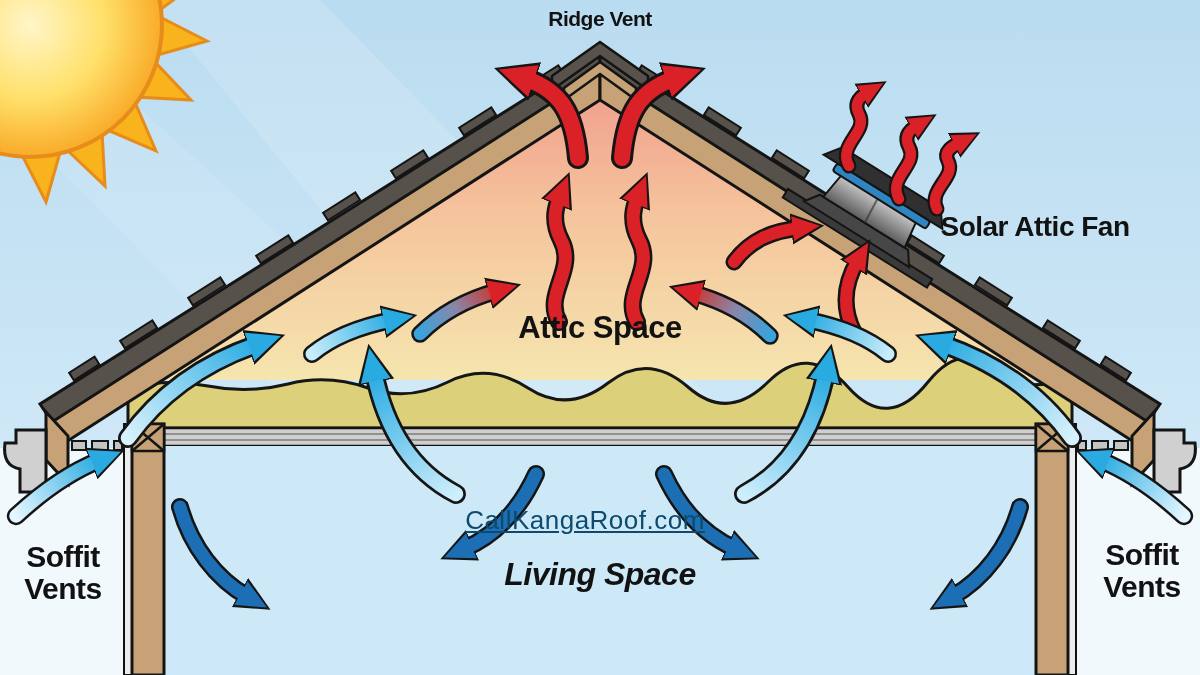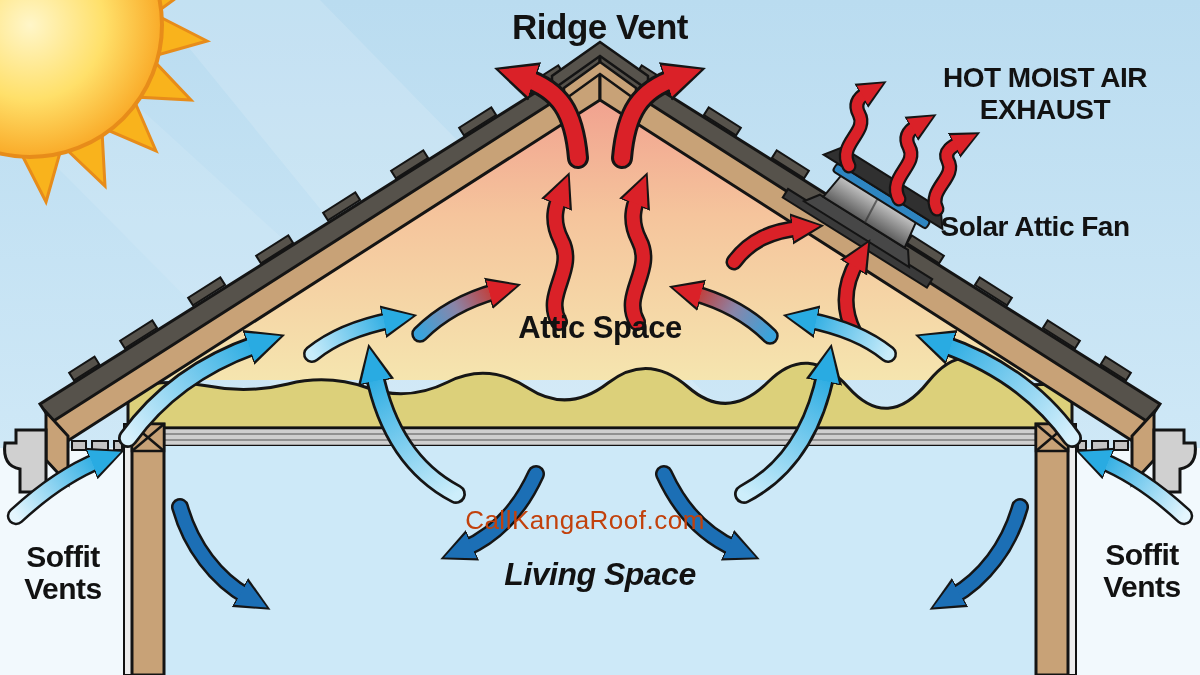--- a/index.html
+++ b/index.html
@@ -5,31 +5,31 @@
   html,body{margin:0;padding:0;background:#9db8c8;}
   .stage{
     position:relative;width:1200px;height:675px;overflow:hidden;
     font-family:"Liberation Sans",sans-serif;background:#c3e1f2;
   }
   .stage svg{position:absolute;left:0;top:0;}
   .lbl{
     position:absolute;font-weight:bold;color:#121212;text-align:center;
     line-height:1.08;letter-spacing:-0.5px;white-space:pre-line;
   }
-  #lbl-ridge{left:450px;top:8px;width:300px;font-size:35px;}
+  #lbl-ridge{left:450px;top:8px;width:300px;font-size:21px;}
   #lbl-exhaust{left:890px;top:62px;width:310px;font-size:28px;line-height:1.15;}
   #lbl-fan{left:880px;top:212px;width:310px;font-size:28px;}
   #lbl-attic{left:460px;top:311px;width:280px;font-size:31px;}
   #lbl-insulation{left:460px;top:393px;width:280px;font-size:29px;}
   #lbl-living{left:450px;top:557px;width:300px;font-size:32px;font-style:italic;}
   #lbl-soffit-l{left:0px;top:541px;width:126px;font-size:30px;}
   #lbl-soffit-r{left:1076px;top:539px;width:132px;font-size:30px;}
   #lbl-watermark{
     left:400px;top:506px;width:370px;font-size:26px;font-weight:400;
-    color:#c2410c;letter-spacing:0.5px;
+    color:#0c4a6e;letter-spacing:0.5px;text-decoration:underline;
   }
 </style>
 </head>
 <body>
 
 <div class="stage">
 <svg width="1200" height="675" viewBox="0 0 1200 675">
   <defs>
     <linearGradient id="skyG" x1="0" y1="0" x2="0" y2="1">
       <stop offset="0" stop-color="#badcf0"></stop>
@@ -312,20 +312,20 @@
       <path d="M664,474 C681,511 706,536 736,549" stroke="#1c6fb5" stroke-width="13" marker-end="url(#md)"></path>
       <path d="M180,507 C191,546 216,579 248,597" stroke="#151515" stroke-width="18" marker-end="url(#mk)"></path>
       <path d="M180,507 C191,546 216,579 248,597" stroke="#1c6fb5" stroke-width="13" marker-end="url(#md)"></path>
       <path d="M1020,507 C1009,546 984,579 952,597" stroke="#151515" stroke-width="18" marker-end="url(#mk)"></path>
       <path d="M1020,507 C1009,546 984,579 952,597" stroke="#1c6fb5" stroke-width="13" marker-end="url(#md)"></path>
     </g>
   </g>
 </svg>
 
   <div class="lbl" id="lbl-ridge">Ridge Vent</div>
-  <div class="lbl" id="lbl-exhaust"><span>HOT MOIST AIR</span><br><span>EXHAUST</span></div>
+  <div class="lbl" id="lbl-exhaust"><br></div>
   <div class="lbl" id="lbl-fan">Solar Attic Fan</div>
   <div class="lbl" id="lbl-attic">Attic Space</div>
   <div class="lbl" id="lbl-living">Living Space</div>
   <div class="lbl" id="lbl-soffit-l"><span>Soffit</span><br><span>Vents</span></div>
   <div class="lbl" id="lbl-soffit-r"><span>Soffit</span><br><span>Vents</span></div>
   <div class="lbl" id="lbl-watermark">CallKangaRoof.com</div>
 </div>
 
 </body></html>

